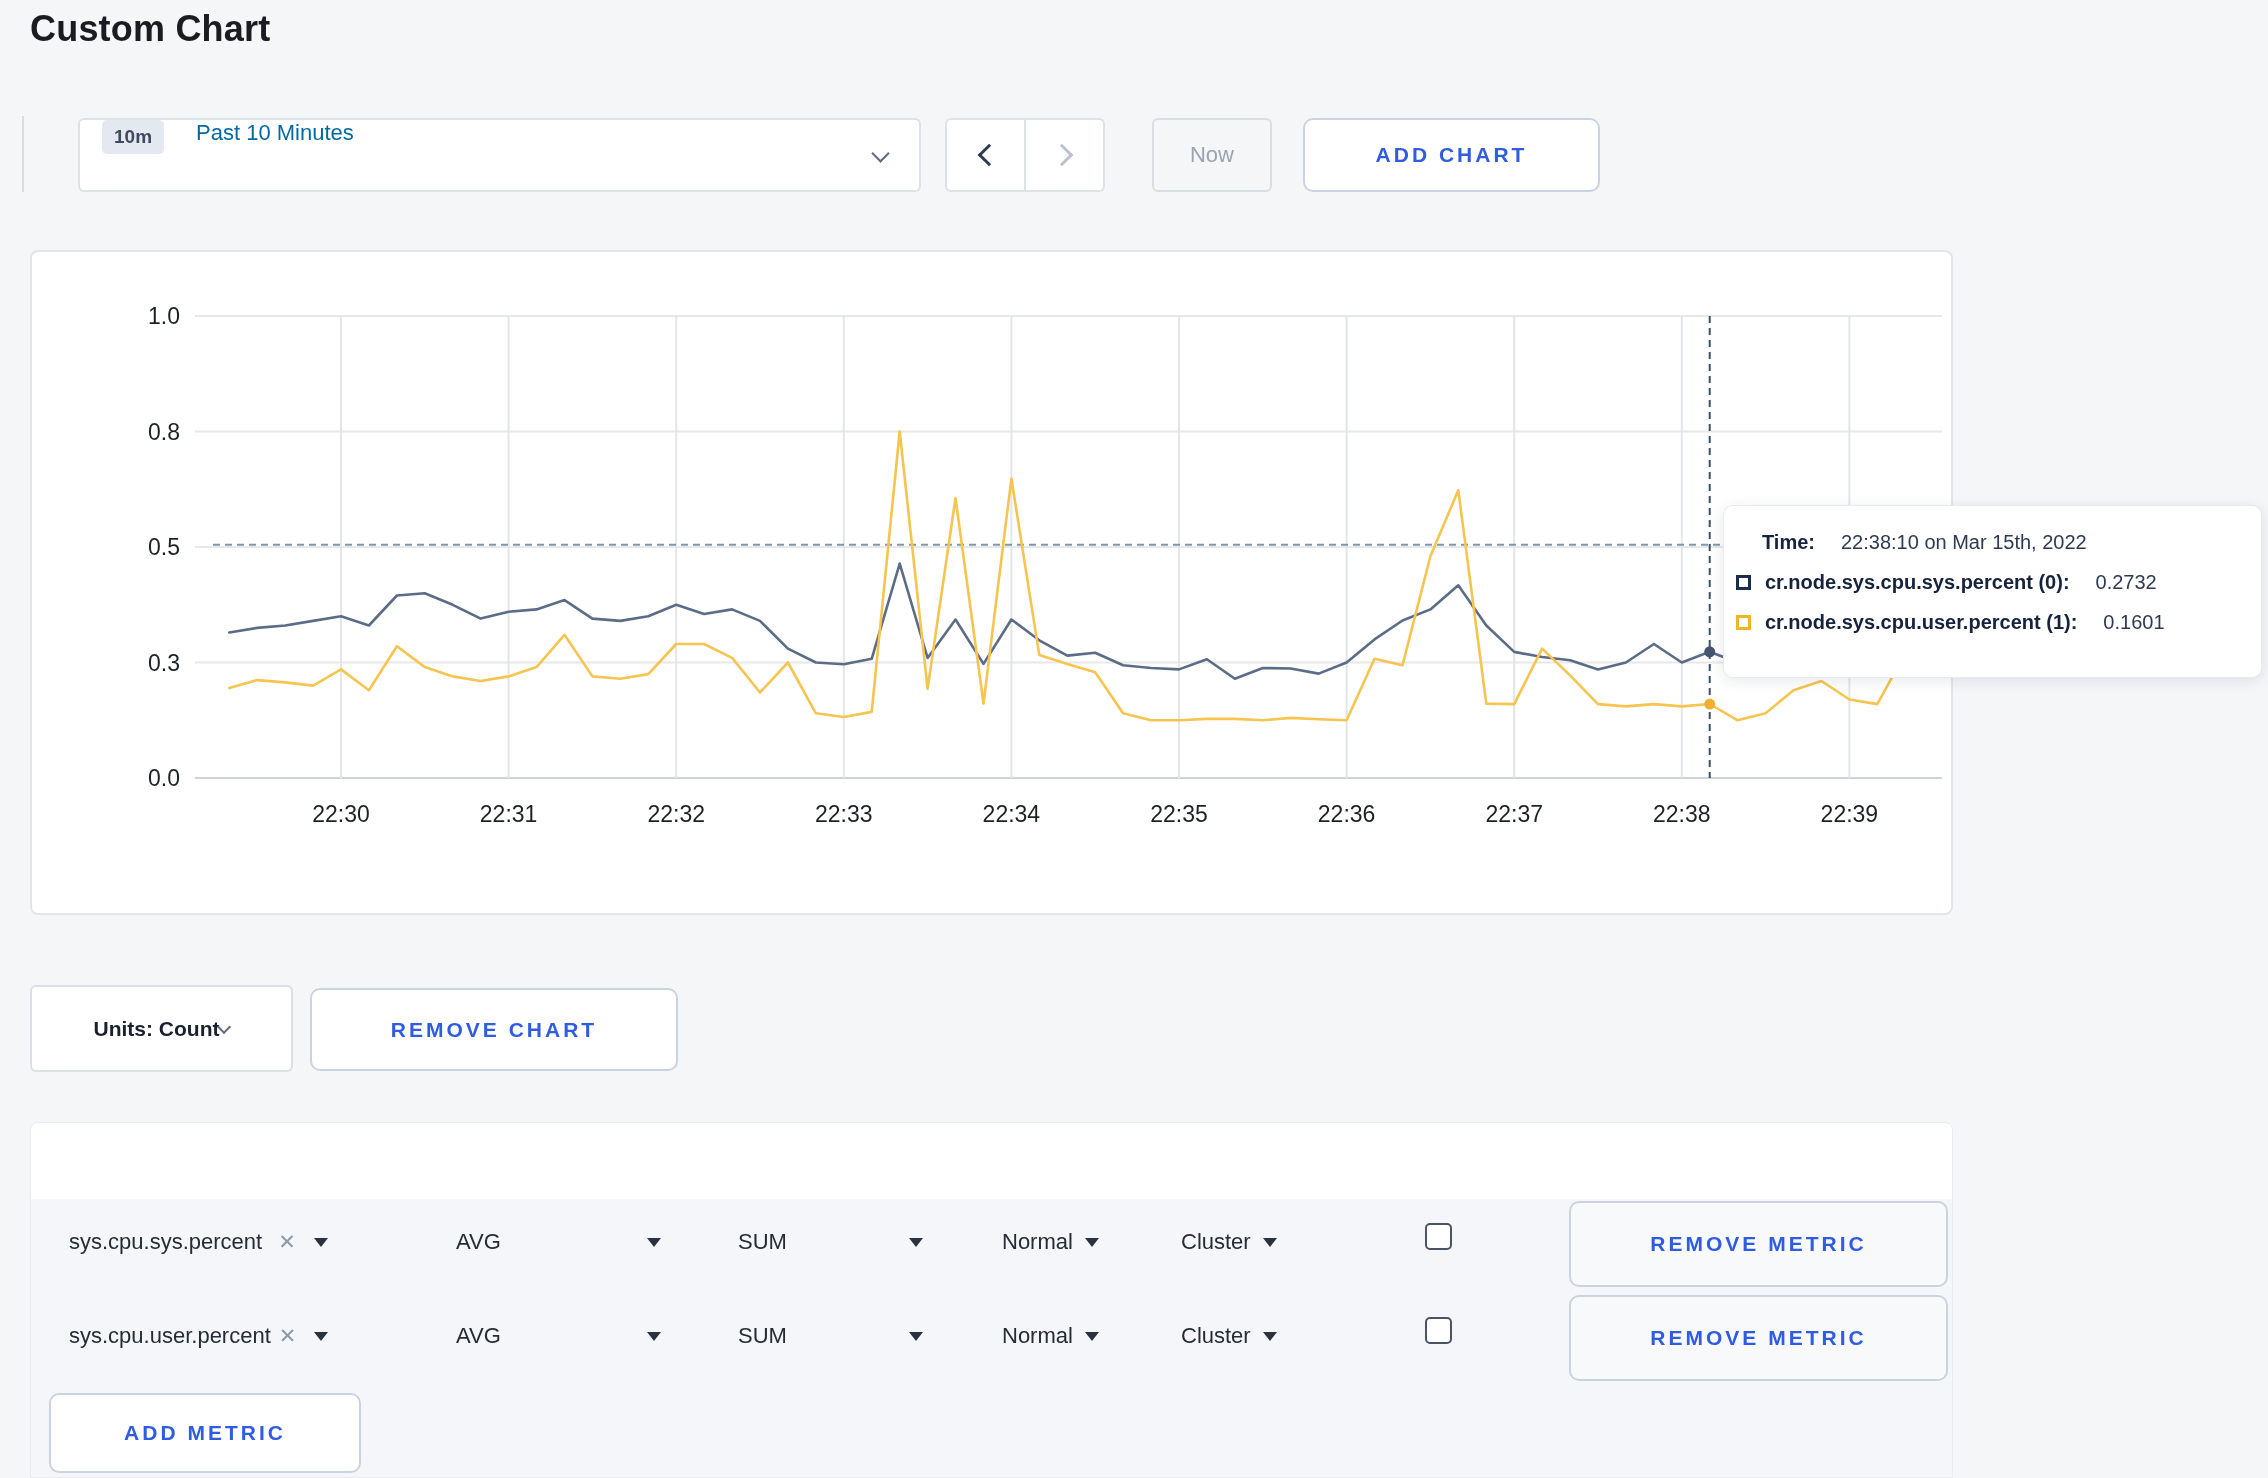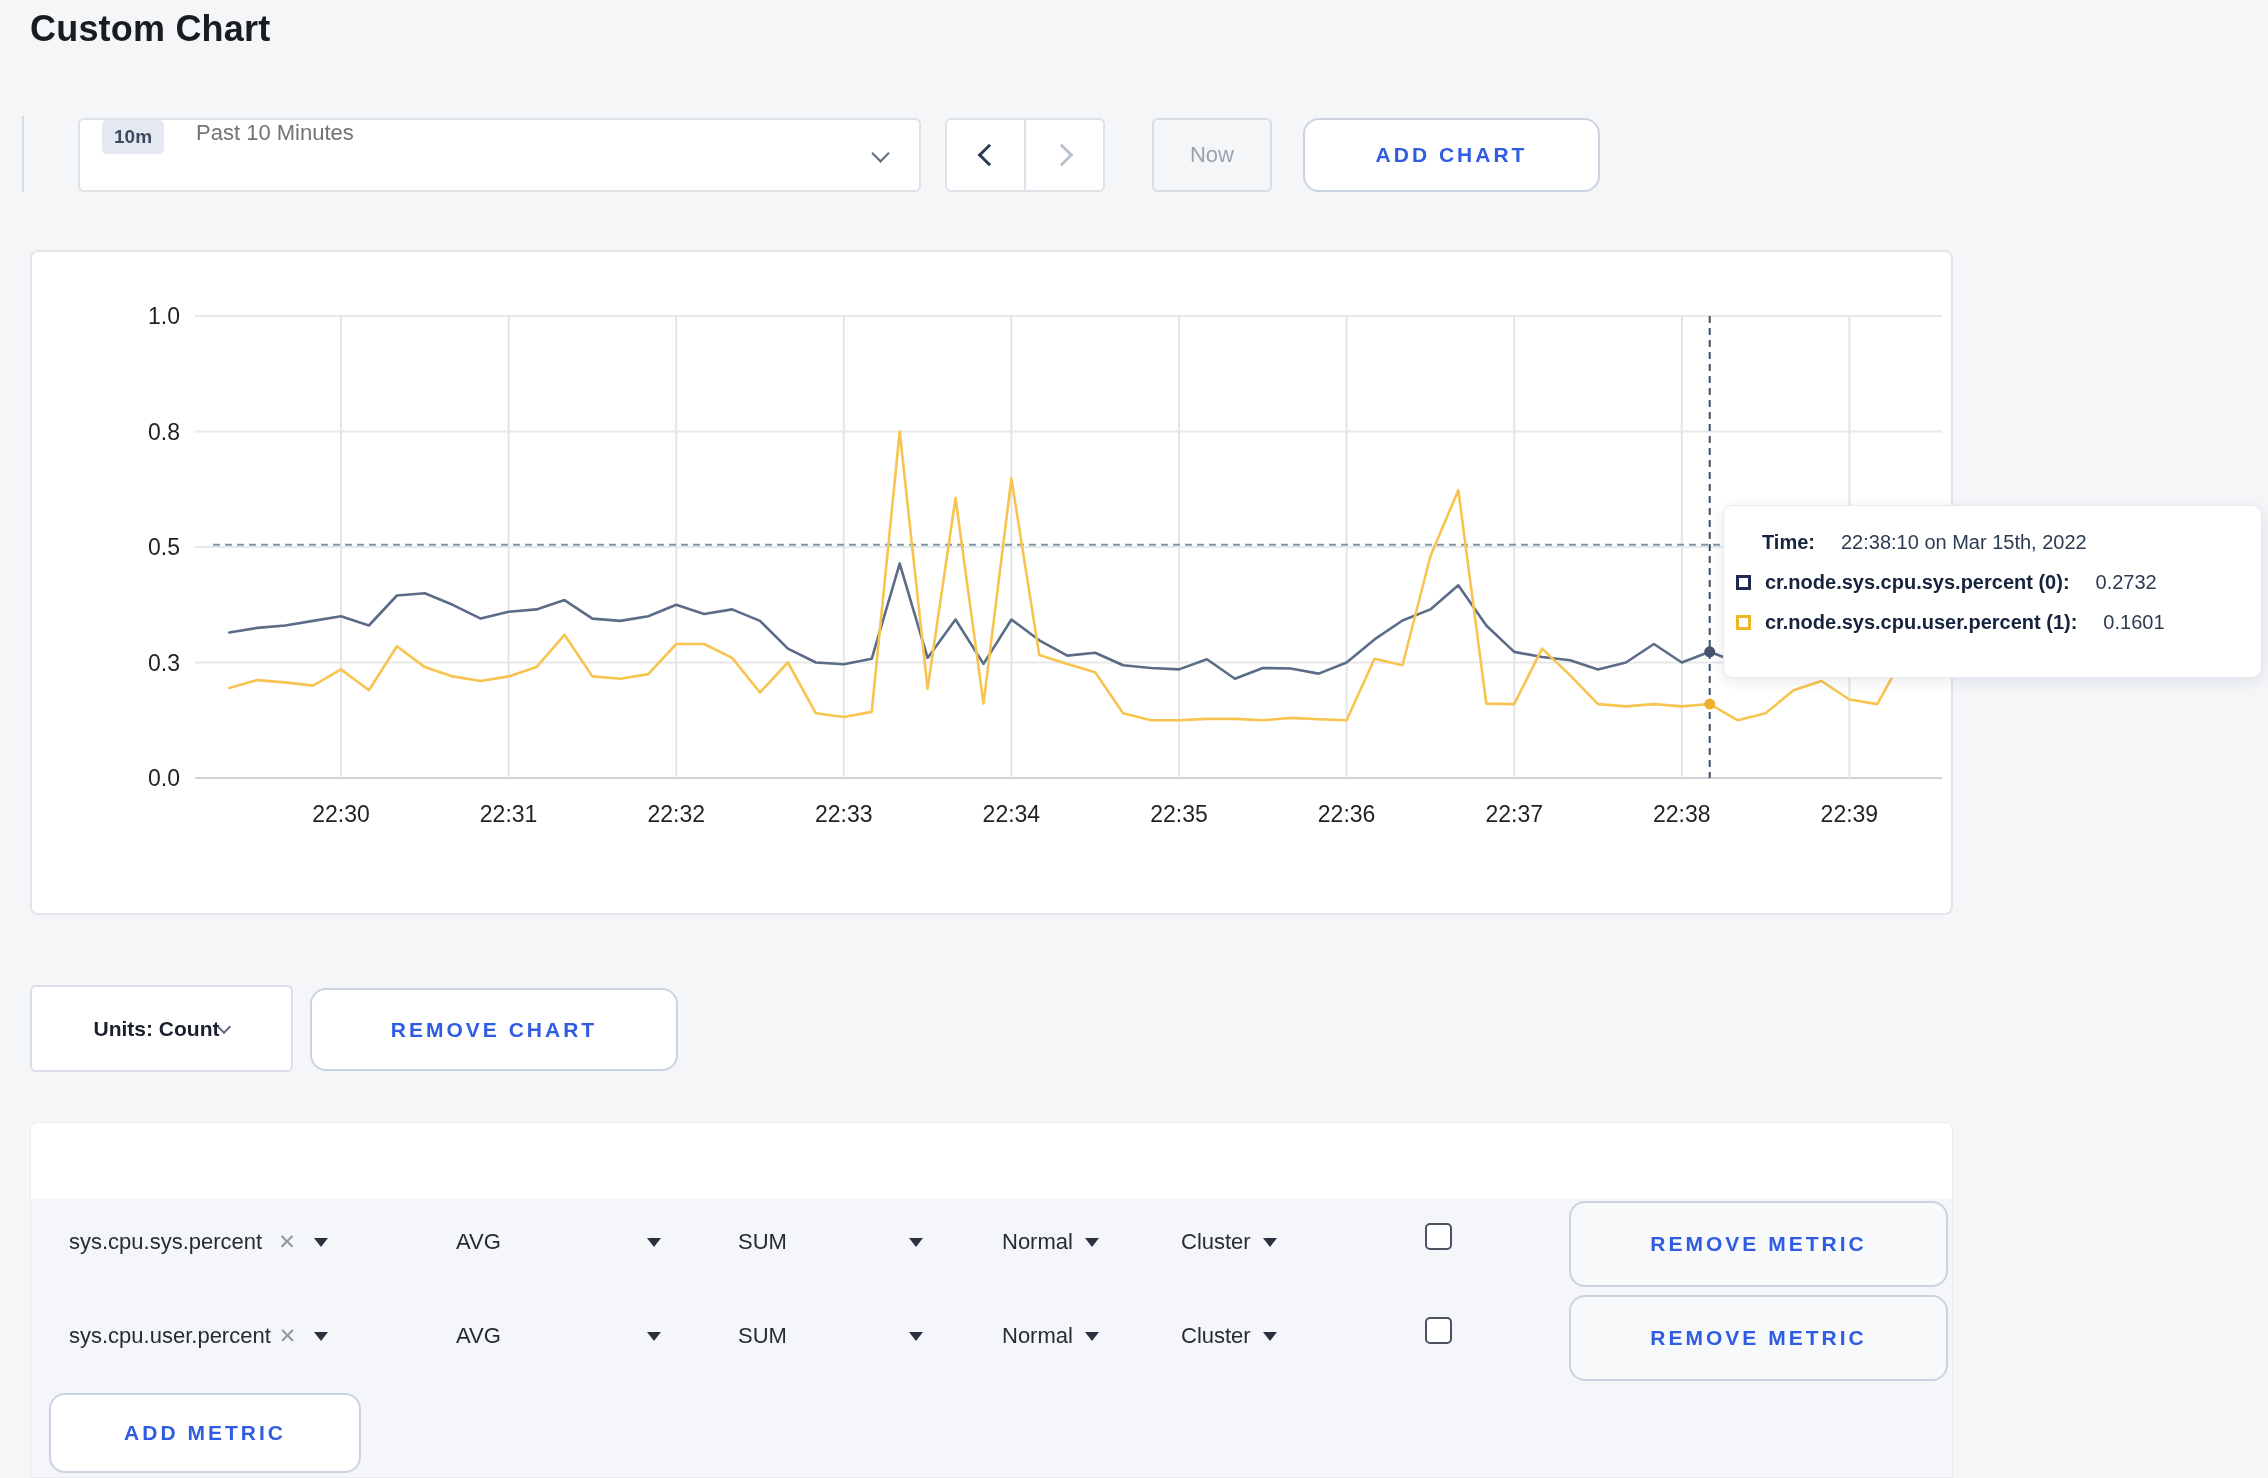--- a/index.html
+++ b/index.html
@@ -19,21 +19,21 @@
   .toolbar-divider { position: absolute; left: 22px; top: 116px; width: 2px; height: 76px; background: #d8dce3; }
   .time-select {
     position: absolute; left: 78px; top: 118px; width: 843px; height: 74px;
     background: #fff; border: 2px solid #dde1e8; border-radius: 6px;
     display: flex; align-items: flex-start; cursor: pointer;
   }
   .range-badge {
     margin-left: 22px; padding: 6px 12px; background: #e4e8f0; border-radius: 5px;
     font-size: 19px; font-weight: bold; color: #3e4a61;
   }
-  .range-label { margin-left: 32px; font-size: 22px; color: #737373; }
+  .range-label { margin-left: 32px; font-size: 22px; color: #0369a1; }
   .chev-sm {
     width: 13px; height: 13px; border-style: solid; border-color: #5f6b7e;
     border-width: 0 2.5px 2.5px 0; transform: rotate(45deg); display: inline-block;
   }
   .time-select .chev-sm { position: absolute; right: 32px; top: 27px; }
   .arrow-group {
     position: absolute; left: 945px; top: 118px; width: 160px; height: 74px;
     background: #fff; border: 2px solid #dde1e8; border-radius: 6px; display: flex;
   }
   .arrow-btn { flex: 1; display: flex; align-items: center; justify-content: center; cursor: pointer; }
@@ -41,21 +41,21 @@
   .chev-big { width: 16px; height: 16px; border-style: solid; border-width: 3.5px 3.5px 0 0; }
   .chev-left  { border-color: #2c3a52; transform: rotate(-135deg); margin-left: 6px; }
   .chev-right { border-color: #b9c2cd; transform: rotate(45deg); margin-right: 6px; }
   .now-btn {
     position: absolute; left: 1120px; top: 118px; width: 120px; height: 74px;
     border: 2px solid #d9dde4; border-radius: 6px; background: transparent;
     display: flex; align-items: center; justify-content: center;
     font-size: 22px; color: #9aa4b1; cursor: pointer; margin-left: 32px;
   }
   .btn-blue {
-    background: #fff; border: 2px solid #ccd3e0; border-radius: 16px;
+    background: #fff; border: 2px solid #ccd3e0; border-radius: 10px;
     color: #2f5ce0; font-size: 21px; font-weight: 600; letter-spacing: 3px;
     display: flex; align-items: center; justify-content: center; cursor: pointer;
   }
   .add-chart-btn { position: absolute; left: 1303px; top: 118px; width: 297px; height: 74px; }
   
   .chart-card {
     position: absolute; left: 30px; top: 250px; width: 1923px; height: 665px;
     background: #fff; border: 2px solid #e2e5ea; border-radius: 8px; overflow: visible;
   }
   .chart-card svg { position: absolute; left: 0; top: 0; }

